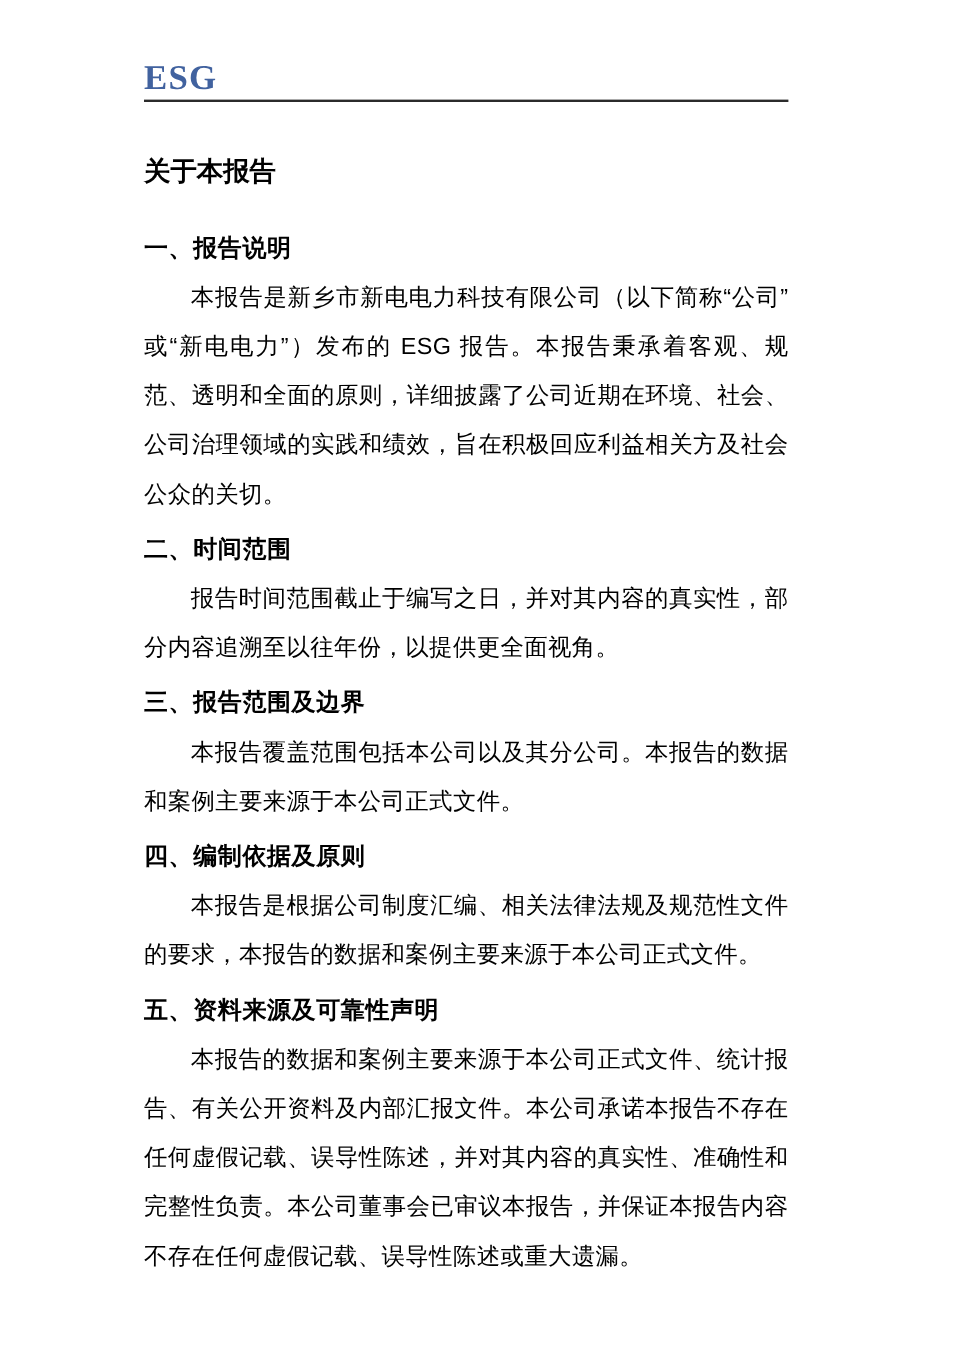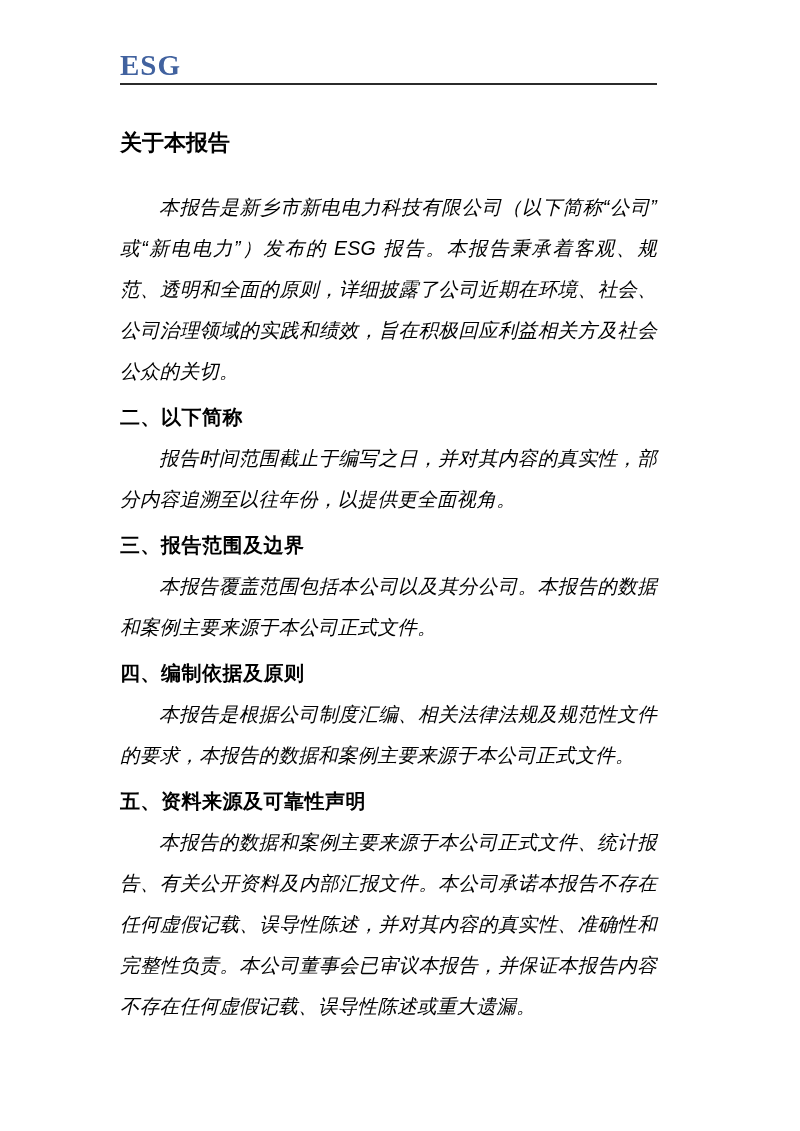--- a/index.html
+++ b/index.html
@@ -59,40 +59,40 @@
     letter-spacing: 0.5px;
   }
   .section-body {
     margin: 0;
     font-size: 19.5px;
     line-height: 41px;
     text-align: justify;
     text-indent: 2em;
     color: #000000;
     letter-spacing: 0.3px;
-    font-style: italic;
   }
 </style>
 </head>
 <body>
 
 <div class="page">
 
   <div class="page-header">
     <span class="esg-logo">ESG</span>
   </div>
 
   <h1 class="doc-title">关于本报告</h1>
 
   <div class="report-section">
+    <h2 class="section-heading">一、报告说明</h2>
     <p class="section-body">本报告是新乡市新电电力科技有限公司（以下简称“公司”或“新电电力”）发布的 ESG 报告。本报告秉承着客观、规范、透明和全面的原则，详细披露了公司近期在环境、社会、公司治理领域的实践和绩效，旨在积极回应利益相关方及社会公众的关切。</p>
   </div>
 
   <div class="report-section">
-    <h2 class="section-heading">二、以下简称</h2>
+    <h2 class="section-heading">二、时间范围</h2>
     <p class="section-body">报告时间范围截止于编写之日，并对其内容的真实性，部分内容追溯至以往年份，以提供更全面视角。</p>
   </div>
 
   <div class="report-section">
     <h2 class="section-heading">三、报告范围及边界</h2>
     <p class="section-body">本报告覆盖范围包括本公司以及其分公司。本报告的数据和案例主要来源于本公司正式文件。</p>
   </div>
 
   <div class="report-section">
     <h2 class="section-heading">四、编制依据及原则</h2>

